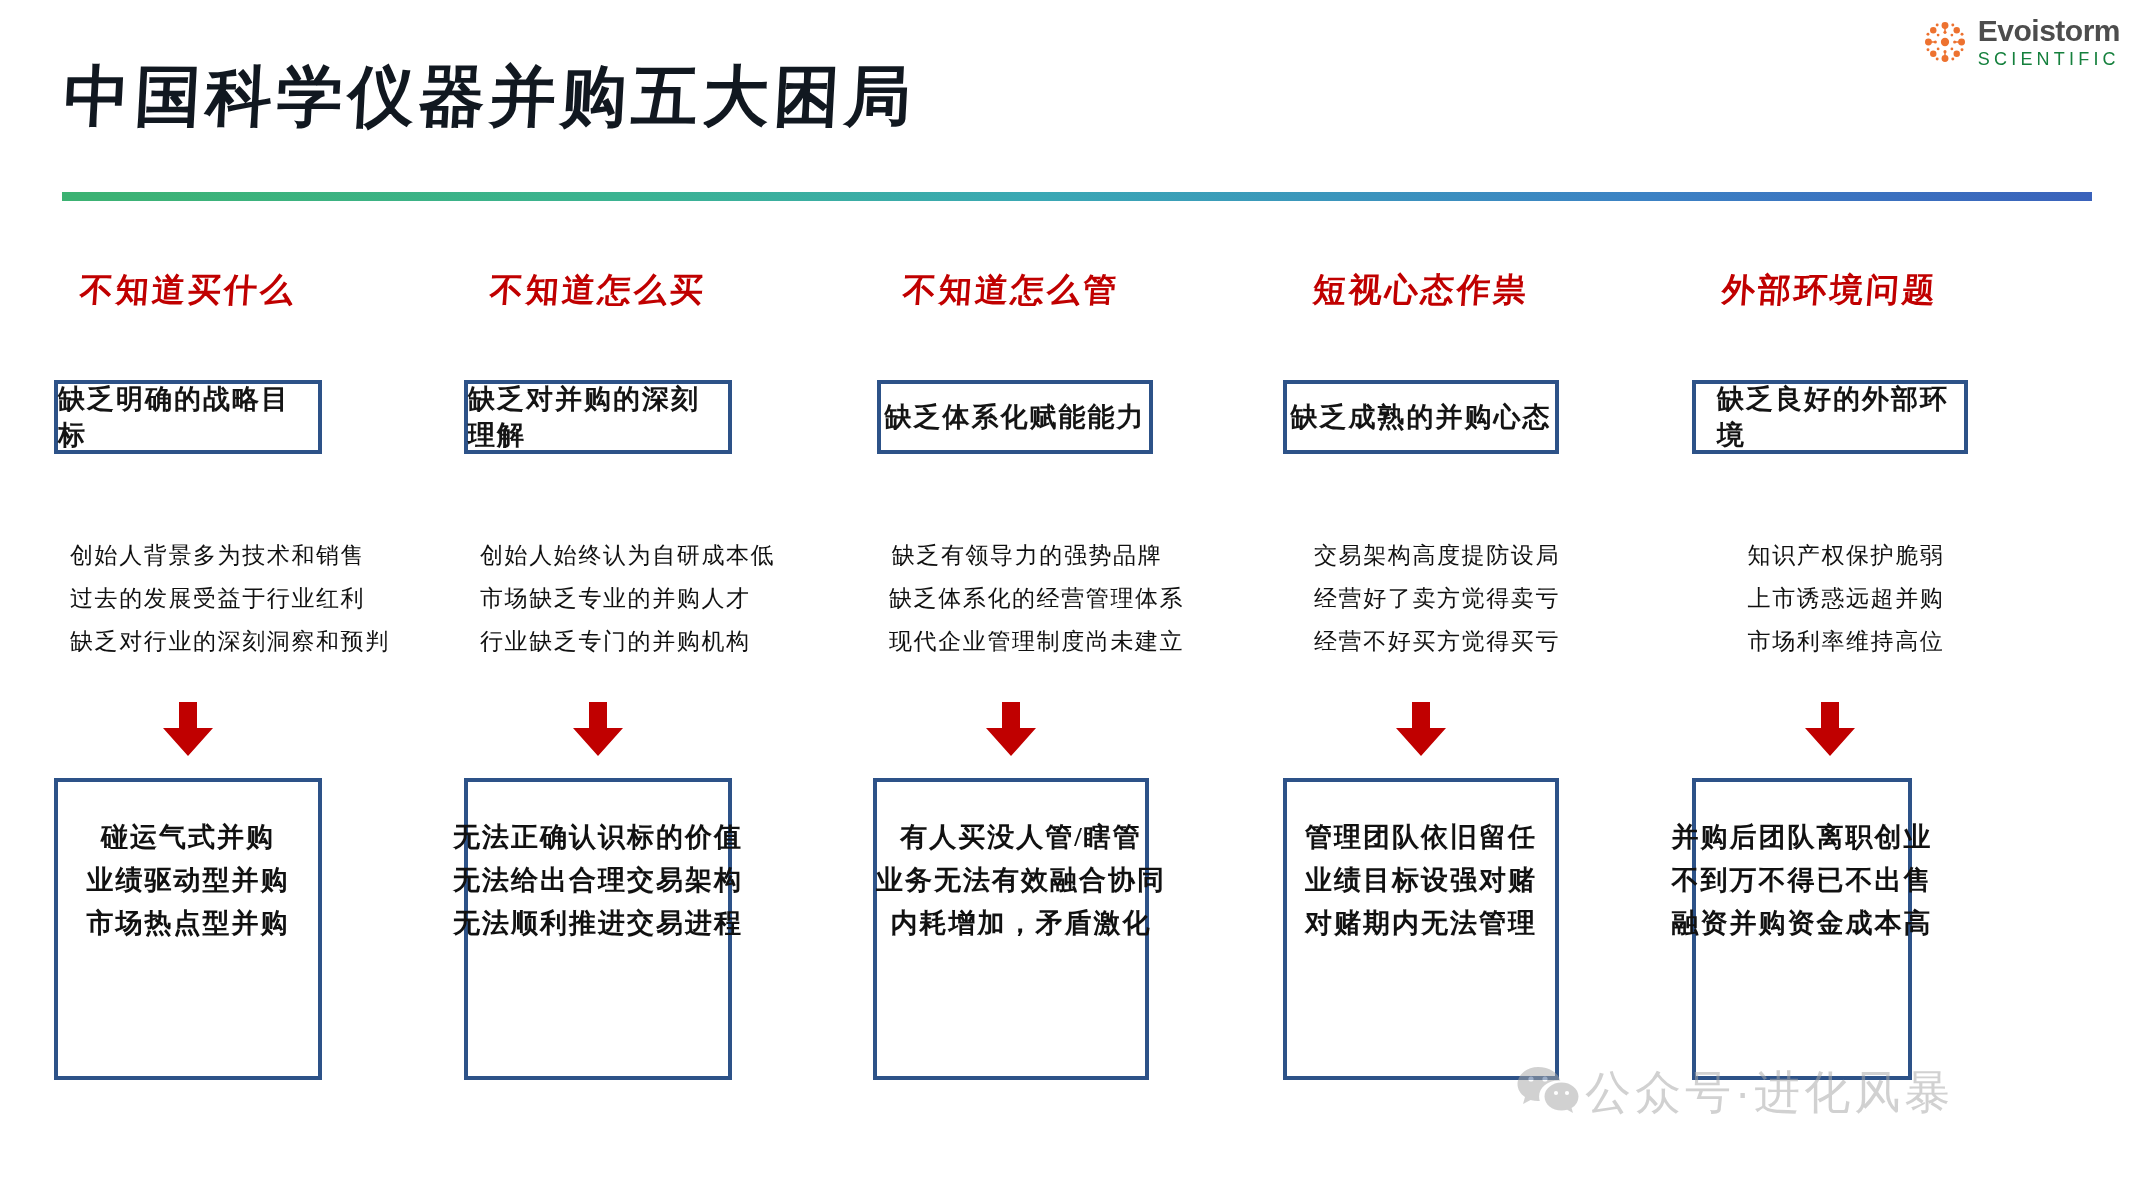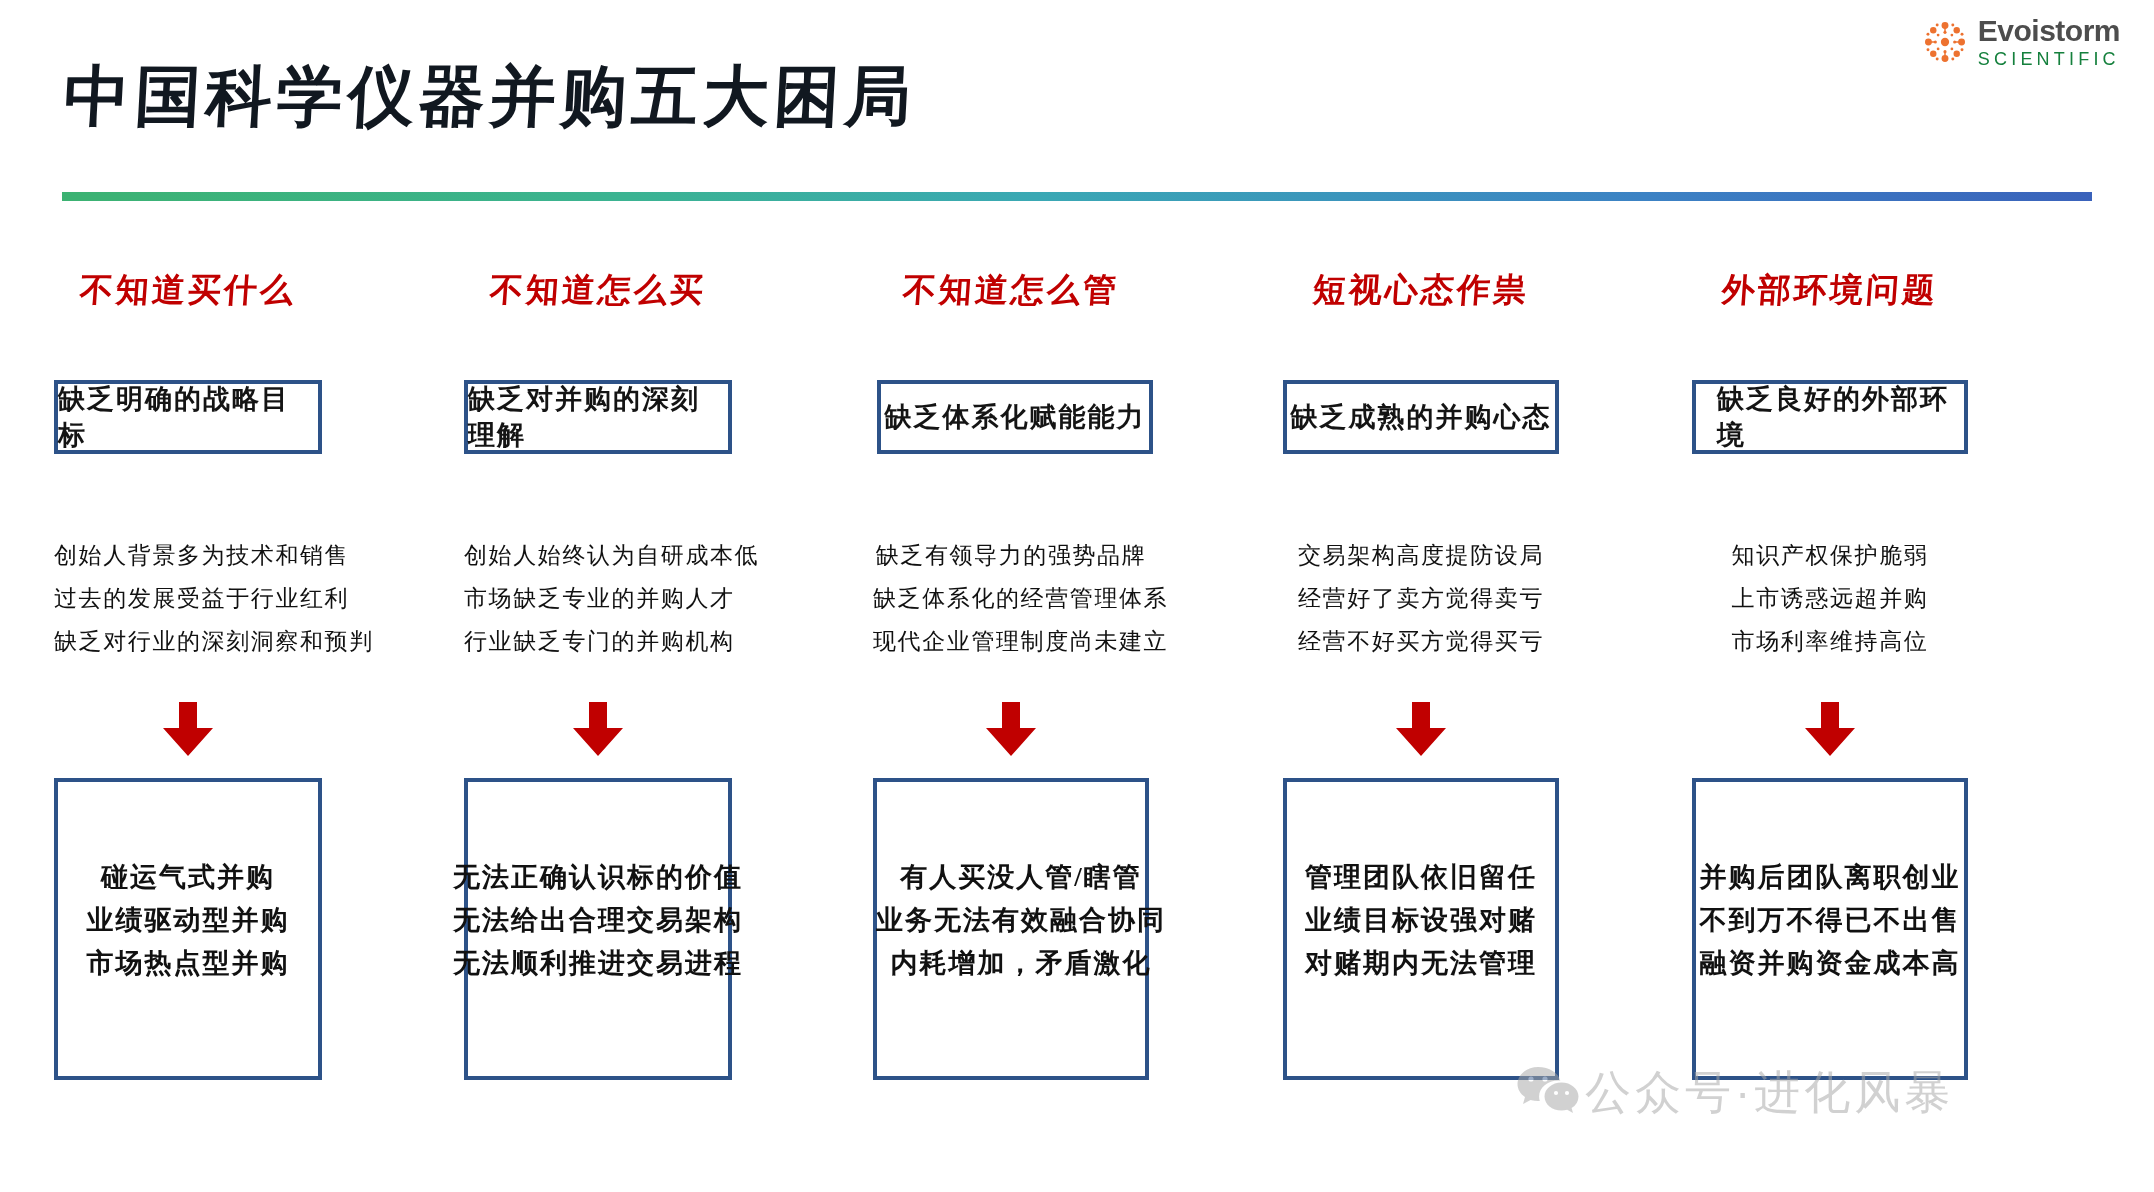--- a/index.html
+++ b/index.html
@@ -106,20 +106,21 @@
     letter-spacing: 2px;
     font-weight: 600;
     font-family: "Liberation Serif", "DejaVu Serif", serif;
   }
 
   .bullets {
     position: absolute;
     top: 534px;
     width: 100%;
     text-align: center;
+    margin-left: 16px;
   }
   .bullets div {
     font-size: 23px;
     color: #111111;
     letter-spacing: 1.6px;
     line-height: 43px;
     white-space: nowrap;
     font-family: "Liberation Serif", "DejaVu Serif", serif;
   }
 
@@ -136,21 +137,21 @@
     top: 778px;
     height: 302px;
     border: 4px solid #2d5288;
     box-sizing: border-box;
     background: transparent;
     display: flex;
     align-items: flex-start;
     justify-content: center;
   }
   .bot-inner {
-    margin-top: 74px;
+    margin-top: 34px;
     text-align: center;
   }
   .bot-inner div {
     font-size: 27px;
     color: #111111;
     letter-spacing: 2px;
     line-height: 43px;
     white-space: nowrap;
     font-weight: 600;
     font-family: "Liberation Serif", "DejaVu Serif", serif;
@@ -322,21 +323,21 @@
       <div class="bullets">
         <div>知识产权保护脆弱</div>
         <div>上市诱惑远超并购</div>
         <div>市场利率维持高位</div>
       </div>
       <div class="arrow">
         <svg width="58" height="58" viewBox="0 0 58 58">
           <polygon points="20,2 38,2 38,28 54,28 29,56 4,28 20,28" fill="#C00000"></polygon>
         </svg>
       </div>
-      <div class="bot-box" style="left: 0px; width: 276px;">
+      <div class="bot-box" style="left: 0px; width: 220px;">
         <div class="bot-inner">
           <div>并购后团队离职创业</div>
           <div>不到万不得已不出售</div>
           <div>融资并购资金成本高</div>
         </div>
       </div>
     </div>
   </div>
 
 <div class="watermark">

